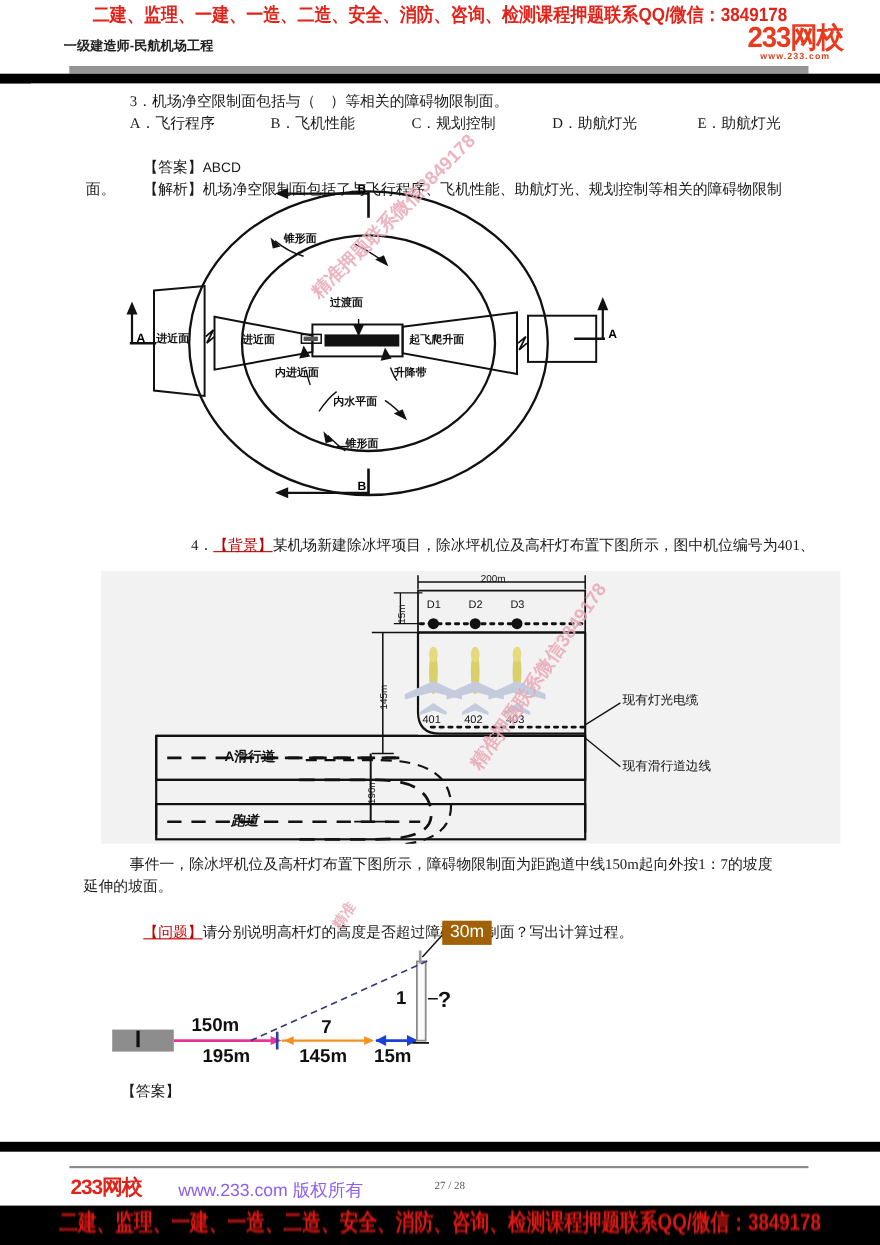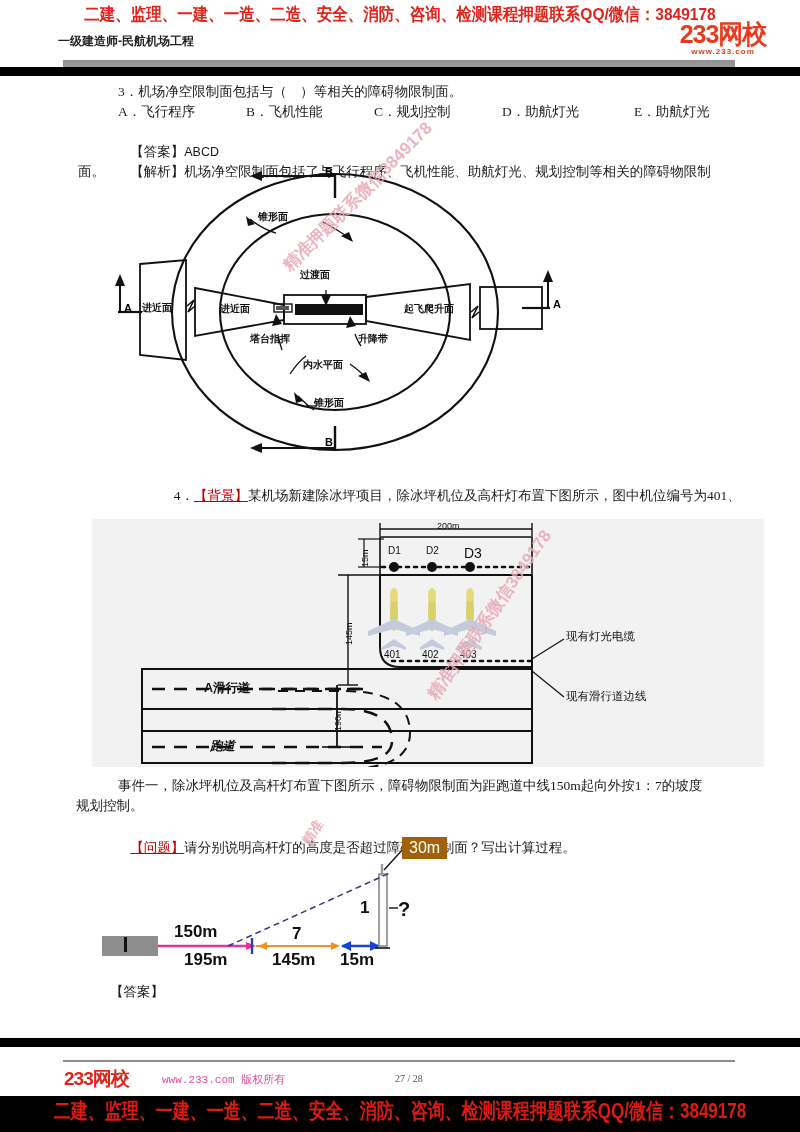--- a/index.html
+++ b/index.html
@@ -116,22 +116,22 @@
   .foot-rule {
     position:absolute; left:63px; top:1060px; width:672px; height:2px; background:#8c8c8c;
   }
   .foot-logo { position:absolute; left:64px; top:1066px; width:96px; text-align:left; }
   .foot-logo .big {
     font-family:"Liberation Sans","DejaVu Sans",sans-serif;
     font-weight:bold; font-size:19px; color:#e2231a; letter-spacing:-1px;
   }
   .foot-txt {
     position:absolute; left:162px; top:1072px;
-    font-family:Liberation Mono, monospace;
-    font-size:11px; color:#ec4899;
+    font-family:Liberation Sans, sans-serif;
+    font-size:16px; color:#8b5cf6;
   }
   .foot-page {
     position:absolute; left:395px; top:1073px;
     font-family:"Liberation Serif","DejaVu Serif",serif;
     font-size:10px; color:#555;
   }
   .bot-banner {
     position:absolute; left:0; top:1096px; width:800px; height:36px; background:#000;
   }
   .bot-banner .txt {
@@ -244,23 +244,23 @@
 
       <span class="d1cap" style="left:227px;top:2px;">B</span>
       <span class="d1cap" style="left:227px;top:272px;">B</span>
       <span class="d1cap" style="left:26px;top:138px;">A</span>
       <span class="d1cap" style="left:455px;top:134px;">A</span>
 
       <span class="d1lbl" style="left:160px;top:46px;">锥形面</span>
       <span class="d1lbl" style="left:202px;top:104px;">过渡面</span>
       <span class="d1lbl" style="left:44px;top:137px;">进近面</span>
       <span class="d1lbl" style="left:122px;top:138px;">进近面</span>
-      <span class="d1lbl" style="left:152px;top:168px;">塔台指挥</span>
+      <span class="d1lbl" style="left:152px;top:168px;">内进近面</span>
       <span class="d1lbl" style="left:260px;top:168px;">升降带</span>
-      <span class="d1lbl" style="left:306px;top:138px;font-family:Liberation Serif, serif;">起飞爬升面</span>
+      <span class="d1lbl" style="left:274px;top:138px;font-family:Liberation Serif, serif;">起飞爬升面</span>
       <span class="d1lbl" style="left:205px;top:194px;">内水平面</span>
       <span class="d1lbl" style="left:216px;top:232px;">锥形面</span>
 
       <span class="wm" style="left:180px;top:96px;font-size:17px;transform:rotate(-45deg);transform-origin:left top;">精准押题联系微信3849178</span>
     </div>
 
     <div class="txt-line indent" style="position:absolute;left:64px;top:390px;width:710px;text-align:center;">
       <span>4．</span><span class="redu">【背景】</span><span>某机场新建除冰坪项目，除冰坪机位及高杆灯布置下图所示，图中机位编号为401、</span>
     </div>
 
@@ -336,37 +336,37 @@
         </g>
       </svg>
 
       <span class="d2lbl" style="left:345px;top:2px;">200m</span>
       <span class="d2lbl vrot" style="left:268px;top:48px;">15m</span>
       <span class="d2lbl vrot" style="left:252px;top:126px;">145m</span>
       <span class="d2lbl vrot" style="left:241px;top:212px;">190m</span>
 
       <span class="d2lbl" style="left:296px;top:26px;font-size:10px;">D1</span>
       <span class="d2lbl" style="left:334px;top:26px;font-size:10px;">D2</span>
-      <span class="d2lbl" style="left:372px;top:26px;font-size:14px;">D3</span>
+      <span class="d2lbl" style="left:372px;top:26px;font-size:10px;">D3</span>
 
       <span class="d2lbl" style="left:292px;top:130px;font-size:10px;">401</span>
       <span class="d2lbl" style="left:330px;top:130px;font-size:10px;">402</span>
       <span class="d2lbl" style="left:368px;top:130px;font-size:10px;">403</span>
 
       <span class="d2name" style="left:112px;top:161px;">A滑行道</span>
       <span class="d2name" style="left:118px;top:219px;font-style:italic;">跑道</span>
 
       <span class="d2note" style="left:474px;top:110px;">现有灯光电缆</span>
       <span class="d2note" style="left:474px;top:170px;">现有滑行道边线</span>
 
       <span class="wm" style="left:330px;top:172px;font-size:17px;transform:rotate(-55deg);transform-origin:left top;">精准押题联系微信3849178</span>
     </div>
 
     <div class="txt-line indent" style="position:absolute;left:64px;top:700px;width:716px;">事件一，除冰坪机位及高杆灯布置下图所示，障碍物限制面为距跑道中线150m起向外按1：7的坡度</div>
-    <div class="txt-line" style="position:absolute;left:48px;top:720px;">规划控制。</div>
+    <div class="txt-line" style="position:absolute;left:48px;top:720px;">延伸的坡面。</div>
     <div class="txt-line" style="position:absolute;left:82px;top:742px;width:700px;">
       <span class="redu">【问题】</span><span>请分别说明高杆灯的高度是否超过障碍物限制面？写出计算过程。</span>
     </div>
 
     <div class="diag3">
       <svg width="420" height="140" viewBox="0 0 420 140">
 
         <rect x="10" y="100" width="56" height="20" fill="#8d8d8d"></rect>
         <rect x="32" y="101" width="3" height="15" fill="#111"></rect>
 

